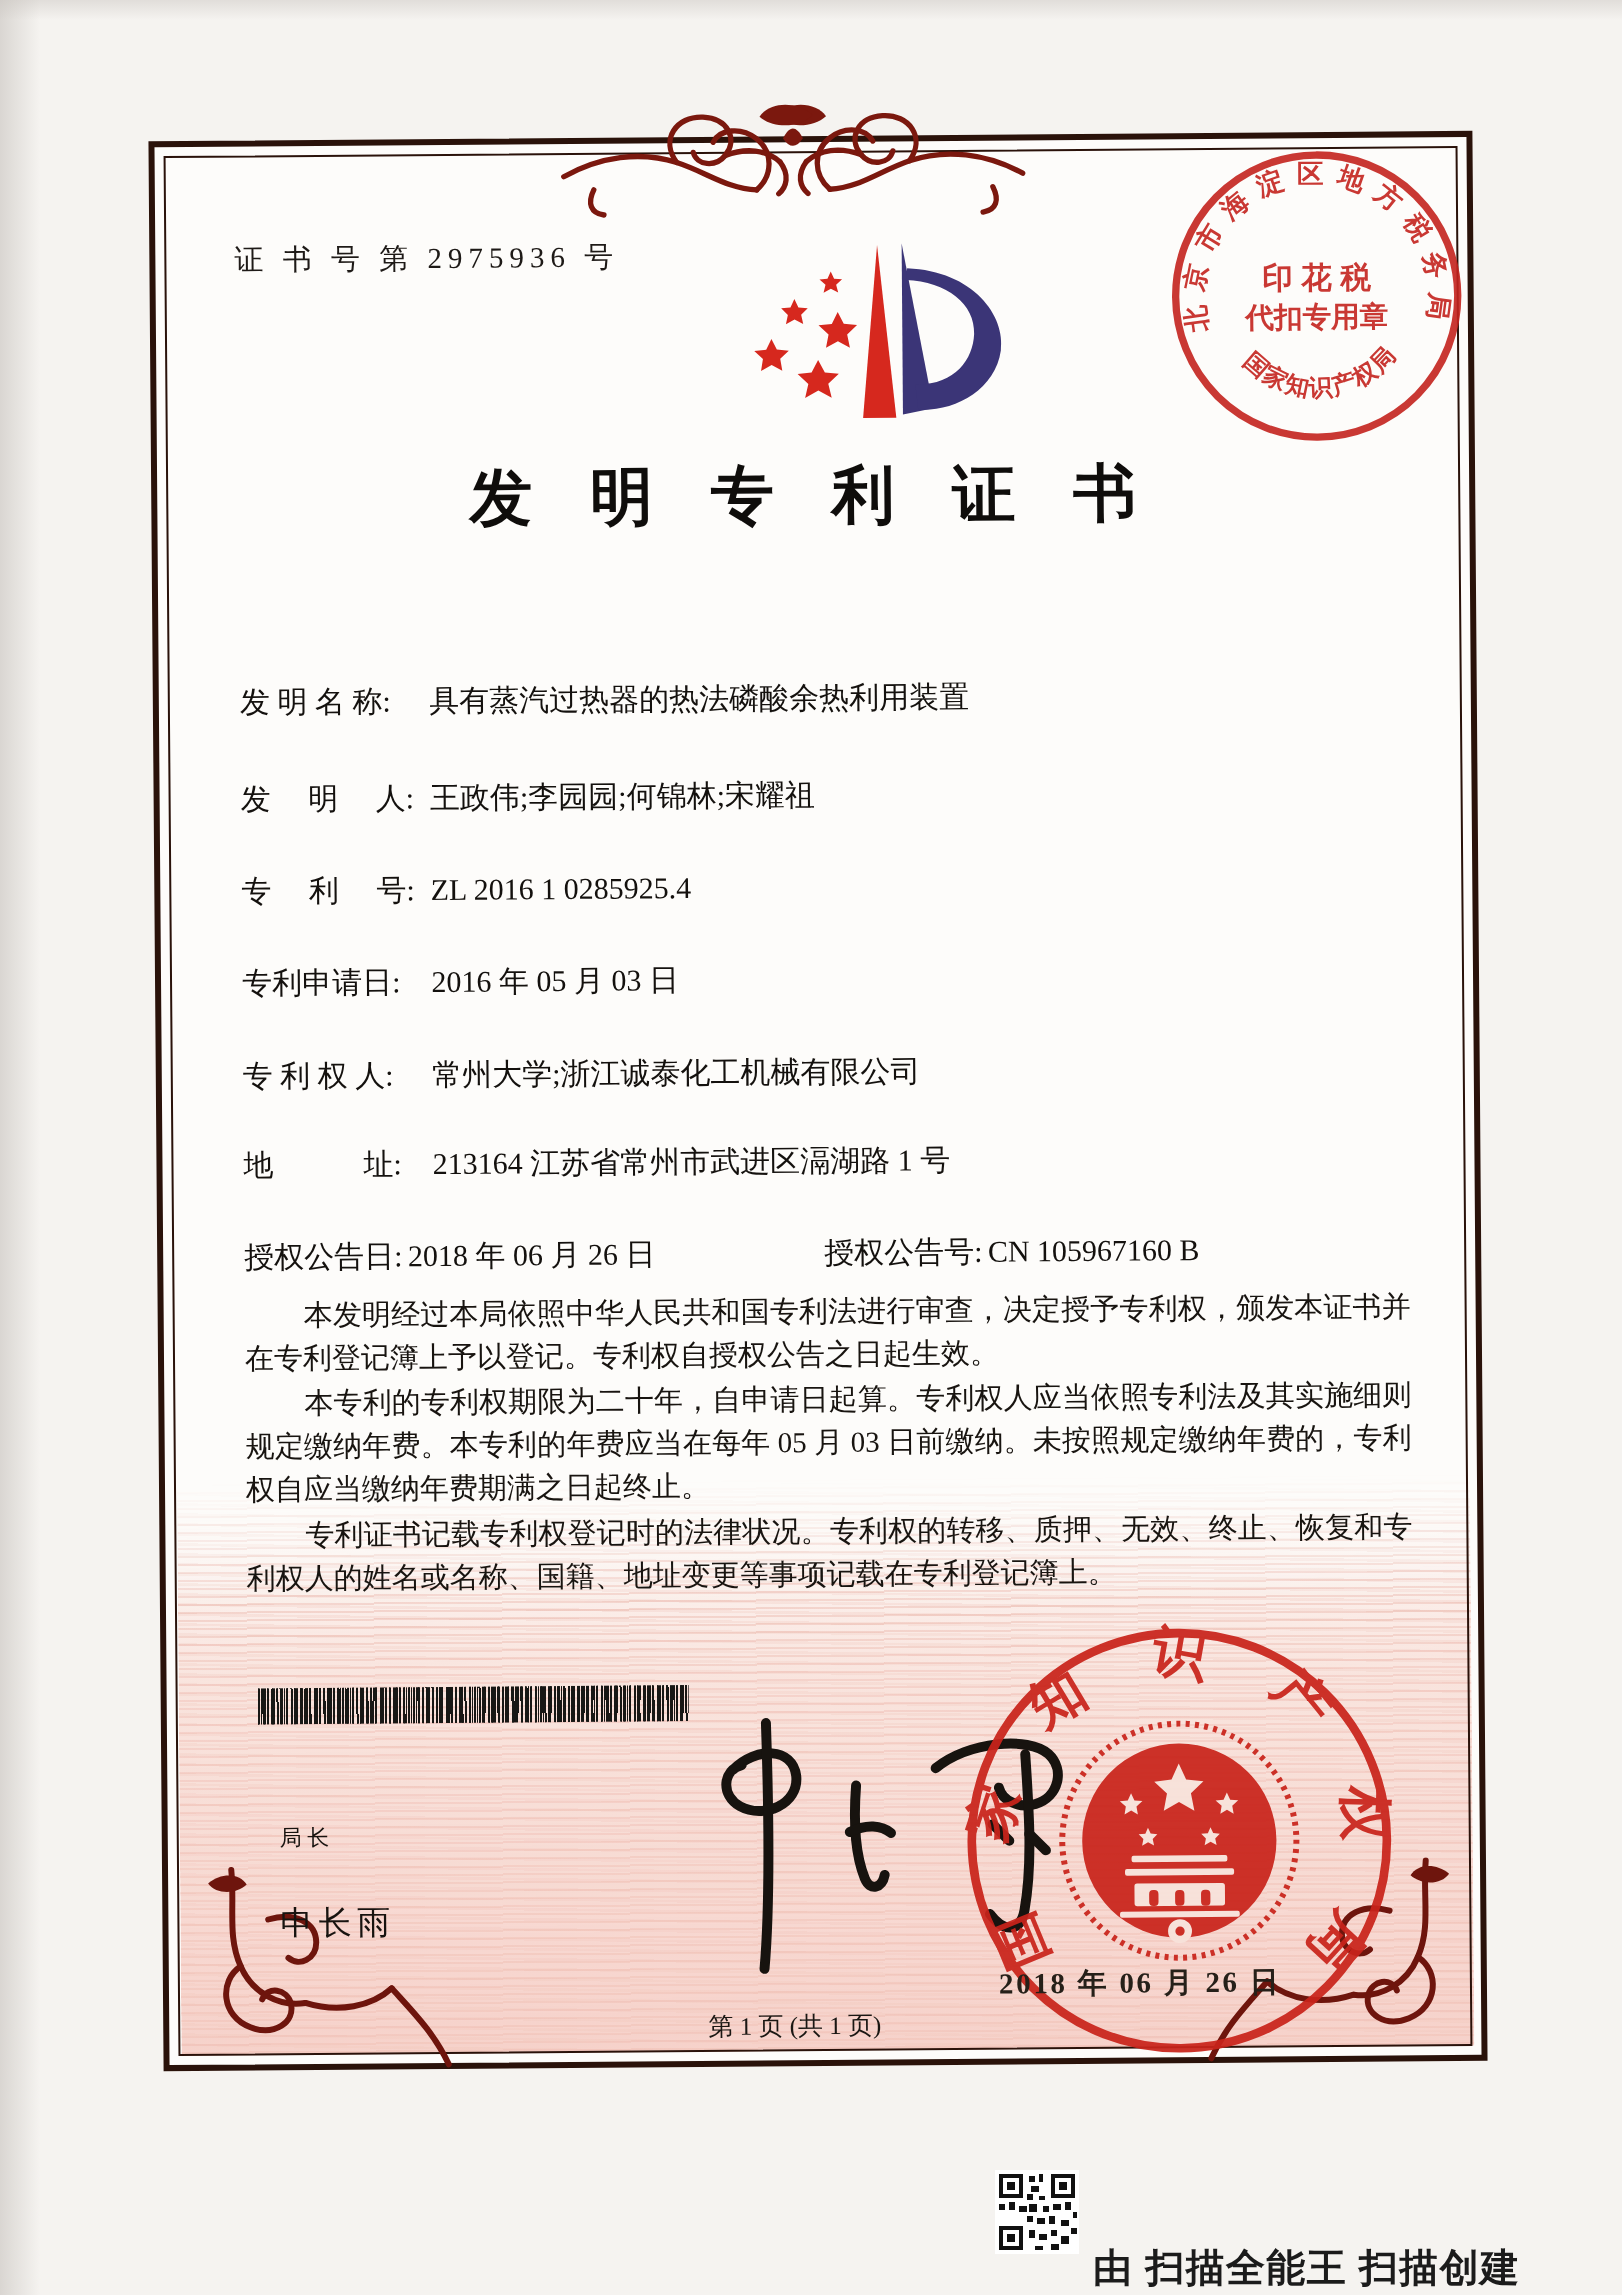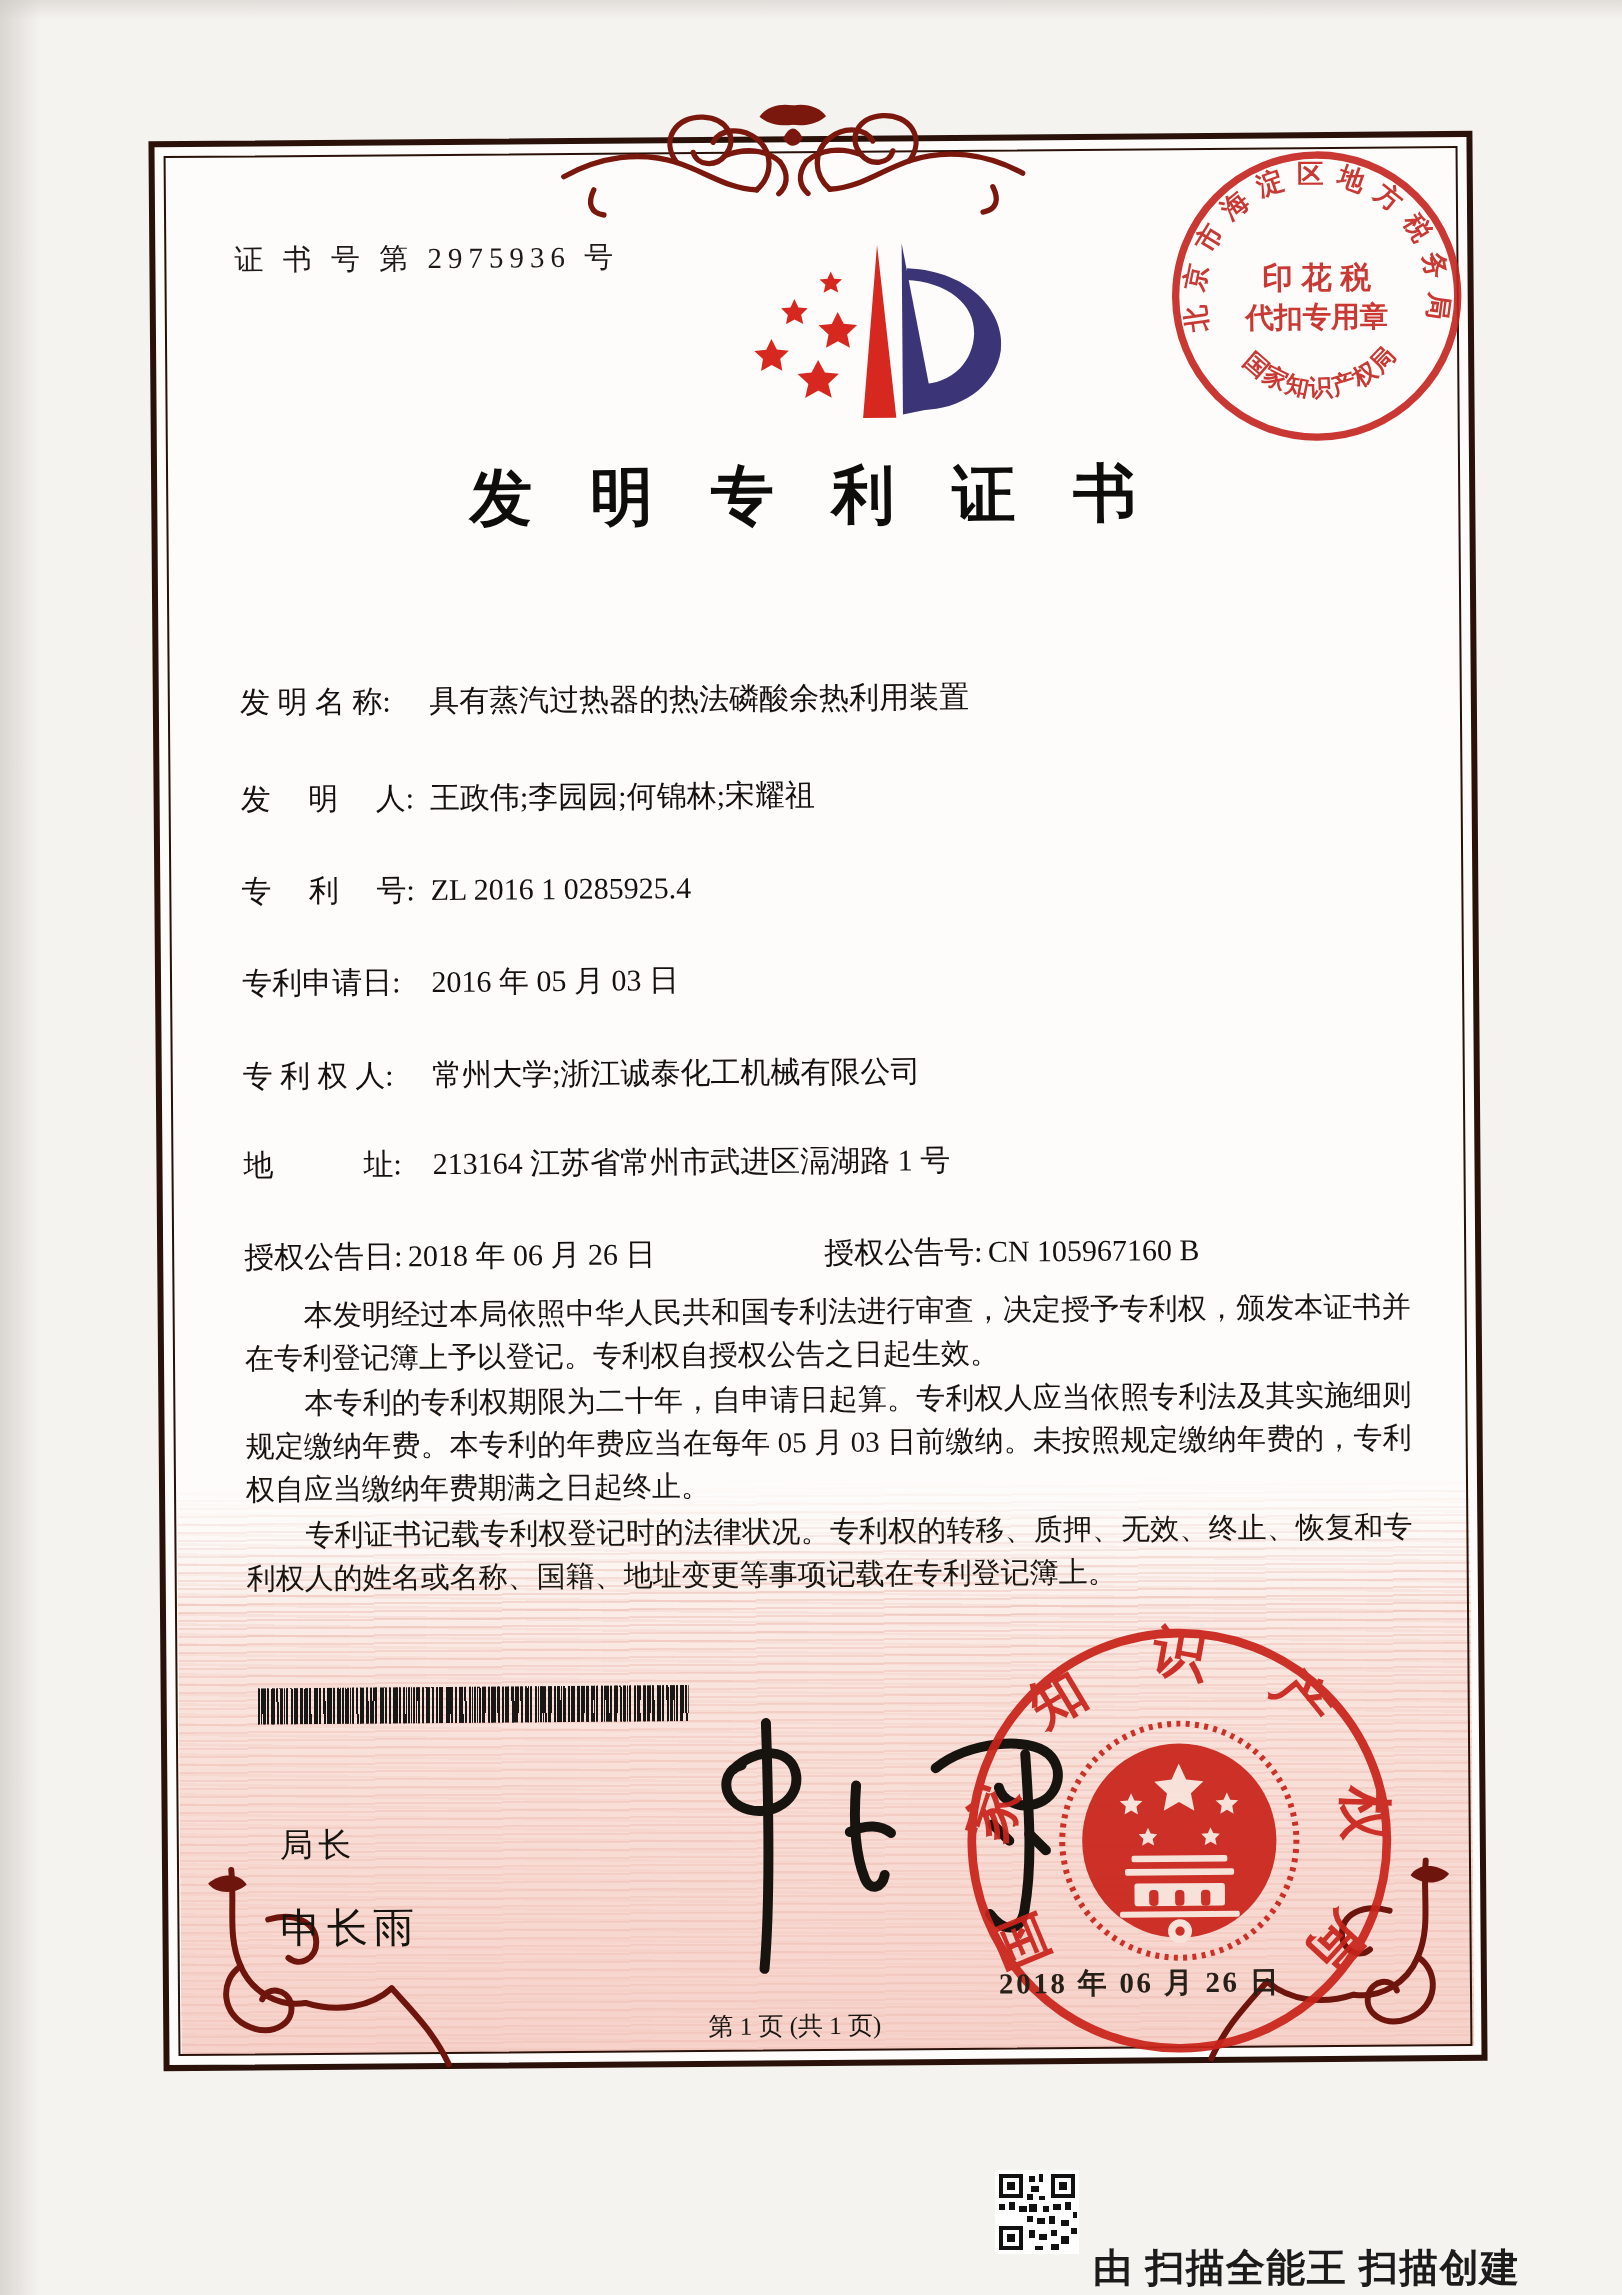--- a/index.html
+++ b/index.html
@@ -36,22 +36,22 @@
 
   .para{position:absolute;left:81px;width:1166px;font-size:29px;line-height:43px;
         text-align:justify;text-indent:59px;color:#181410;margin:0;}
 
   .barcode{position:absolute;left:91px;top:1542px;width:431px;height:36px;
      background:
        repeating-linear-gradient(90deg,#181715 0 2px,transparent 2px 4.7px),
        repeating-linear-gradient(90deg,#181715 0 1.3px,transparent 1.3px 7.3px),
        repeating-linear-gradient(90deg,#181715 0 0.7px,transparent 0.7px 3.3px);}
 
-  .director-label{position:absolute;left:112px;top:1677px;font-size:33px;letter-spacing:5.3px;color:#17130f;}
-  .director-name{position:absolute;left:112px;top:1755px;font-size:41px;letter-spacing:5.3px;color:#17130f;}
+  .director-label{position:absolute;left:112px;top:1677px;font-size:22px;letter-spacing:5.3px;color:#17130f;}
+  .director-name{position:absolute;left:112px;top:1755px;font-size:33px;letter-spacing:5.3px;color:#17130f;}
 
   .sig{position:absolute;left:489px;top:1564px;}
   .seal-box{position:absolute;left:792px;top:1482px;opacity:.93;}
   .seal-date{position:absolute;left:830px;top:1824px;font-size:29px;font-weight:600;
              letter-spacing:2.7px;color:#262019;white-space:nowrap;}
   .page-footer{position:absolute;left:0;top:1867px;width:1251px;text-align:center;
                font-size:25px;color:#1a1713;}
 
   .tax-stamp{position:absolute;left:1008px;top:5.3px;opacity:.9;}
   .logo{position:absolute;left:532px;top:77px;}

